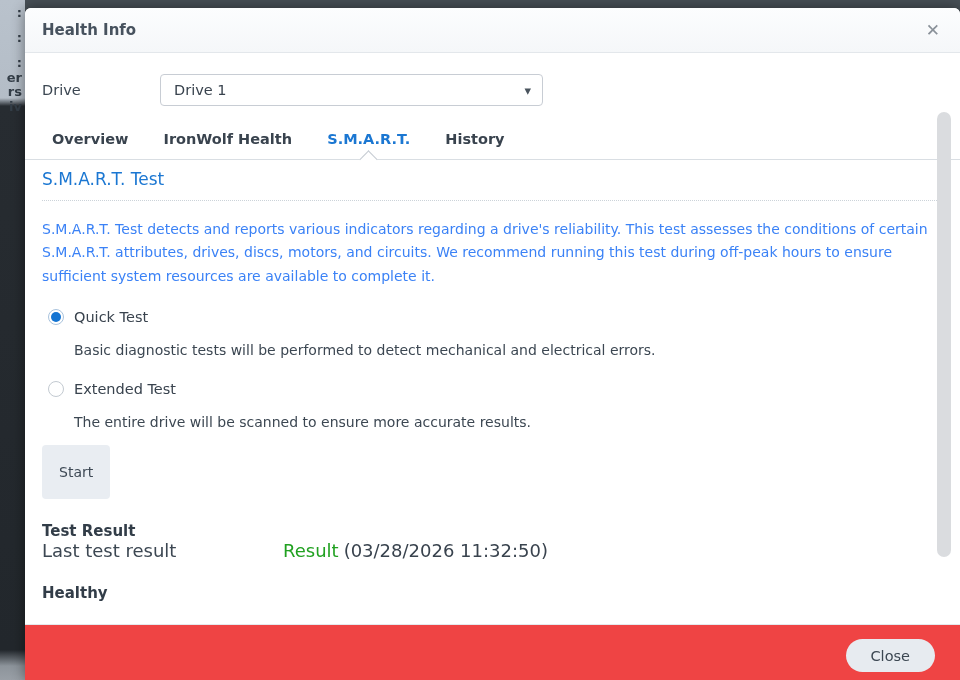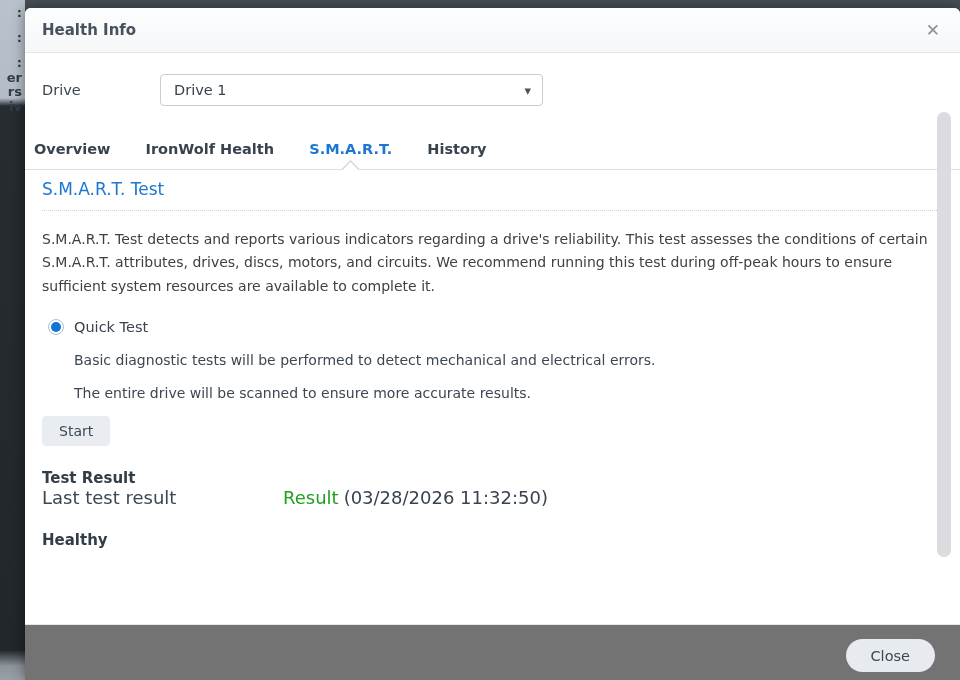--- a/index.html
+++ b/index.html
@@ -52,78 +52,78 @@
   .drive-label { width:118px; font-size:14.5px; color:#3c4752; }
   .drive-select {
     width:383px; height:32px; background:#fff;
     border:1px solid #c8cdd4; border-radius:4px;
     display:flex; align-items:center; padding:0 12px 0 13px;
     font-size:14.5px; color:#39434e; position:relative; cursor:pointer;
   }
   .drive-select .caret { position:absolute; right:11px; top:8px; font-size:13px; color:#4a545e; }
 
   
-  .tabbar { margin-top:33px; padding:0 9px; border-bottom:1px solid #d9dee3; }
+  .tabbar { margin-top:23px; padding:0 27px; border-bottom:1px solid #d9dee3; }
   .tab {
     display:inline-block; margin-right:30px; padding-bottom:9px;
     font-size:14.5px; font-weight:700; color:#39434e;
     line-height:21px; position:relative; cursor:pointer;
   }
   .tab.active { color:#1b77d2; }
   .tab.active::after {
     content:""; position:absolute; left:50%; margin-left:-7px; bottom:-7px;
     width:12px; height:12px; background:#fff;
     border-top:1px solid #c5cbd2; border-left:1px solid #c5cbd2;
     transform:rotate(45deg);
   }
 
   .scroll-content { padding:0 17px; }
   .section-blue {
     margin-top:9px; padding-bottom:11px;
     font-size:17px; font-weight:400; color:#1b77d2;
     border-bottom:1px dotted #ccd3d9;
   }
-  .para { margin-top:17px; font-size:14px; line-height:23.4px; color:#404040; max-width:905px; }
+  .para { margin-top:17px; font-size:14px; line-height:23.4px; color:#3b82f6; max-width:905px; }
 
   .radio-row { display:flex; align-items:center; margin-top:21px; cursor:pointer; }
   .radio-row.second { margin-top:23px; }
   .radio-circle {
     width:16px; height:16px; border-radius:50%; background:#fff;
     border:1px solid #c3cad1; margin:0 10px 0 6px;
     display:flex; align-items:center; justify-content:center; flex:none;
   }
   .radio-row.selected .radio-circle { border-color:#a9c3dd; }
   .radio-dot { width:10px; height:10px; border-radius:50%; background:#1273d2; display:none; }
   .radio-row.selected .radio-dot { display:block; }
   .radio-label { font-size:14.5px; color:#39434e;text-align:right; }
   .radio-desc { margin:17px 0 0 32px; font-size:14px; color:#3c4752; }
 
   .start-btn {
     margin-top:15px; display:inline-block;
     background:#e9edf2; border:none; border-radius:4px;
-    padding:7px 17px; font-size:14px; color:#3e4955;
+    padding:19px 17px; font-size:14px; color:#3e4955;
     font-family:inherit; cursor:pointer;
   }
 
   .section-bold { margin-top:23px; font-size:15px; font-weight:700; color:#323d48; }
   .result-row { display:flex; font-size:18px;gap:21px; }
   .result-label { width:220px; color:#3c4752; }
   .result-status { color:#21a121; }
   .result-time { color:#39434e; margin-left:5px; }
 
   
   .scroll-thumb {
     position:absolute; right:9px; top:58px; width:14px; height:445px;
     background:#dadcdf; border-radius:7px;
   }
 
   
   .dialog-footer {
     position:absolute; left:0; right:0; bottom:0; height:56px;
-    background:#737373; border-top:1px solid #e4e8ec;
+    background:#ef4444; border-top:1px solid #e4e8ec;
   }
   .close-btn {
     position:absolute; right:25px; bottom:8px;
     height:33px; padding:0 25px;
     background:#e7ebf0; border:none; border-radius:17px;
     font-size:14.5px; color:#3c4752; font-family:inherit; cursor:pointer;
   }
 </style>
 </head>
 <body>
@@ -168,20 +168,24 @@
       <p class="para">S.M.A.R.T. Test detects and reports various indicators regarding a drive's reliability. This test assesses the conditions of certain S.M.A.R.T. attributes, drives, discs, motors, and circuits. We recommend running this test during off-peak hours to ensure sufficient system resources are available to complete it.</p>
 
       <div class="radio-row selected">
         <span class="radio-circle">
             <span class="radio-dot"></span>
           </span>
         <span class="radio-label">Quick Test</span>
       </div>
       <div class="radio-desc">Basic diagnostic tests will be performed to detect mechanical and electrical errors.</div>
 
+      <div class="radio-row second">
+        <span class="radio-circle"></span>
+        <span class="radio-label">Extended Test</span>
+      </div>
       <div class="radio-desc">The entire drive will be scanned to ensure more accurate results.</div>
 
       <div>
         <button class="start-btn">Start</button>
       </div>
 
       <div class="section-bold">Test Result</div>
 
       <div class="result-row">
         <div class="result-label">Last test result</div>

